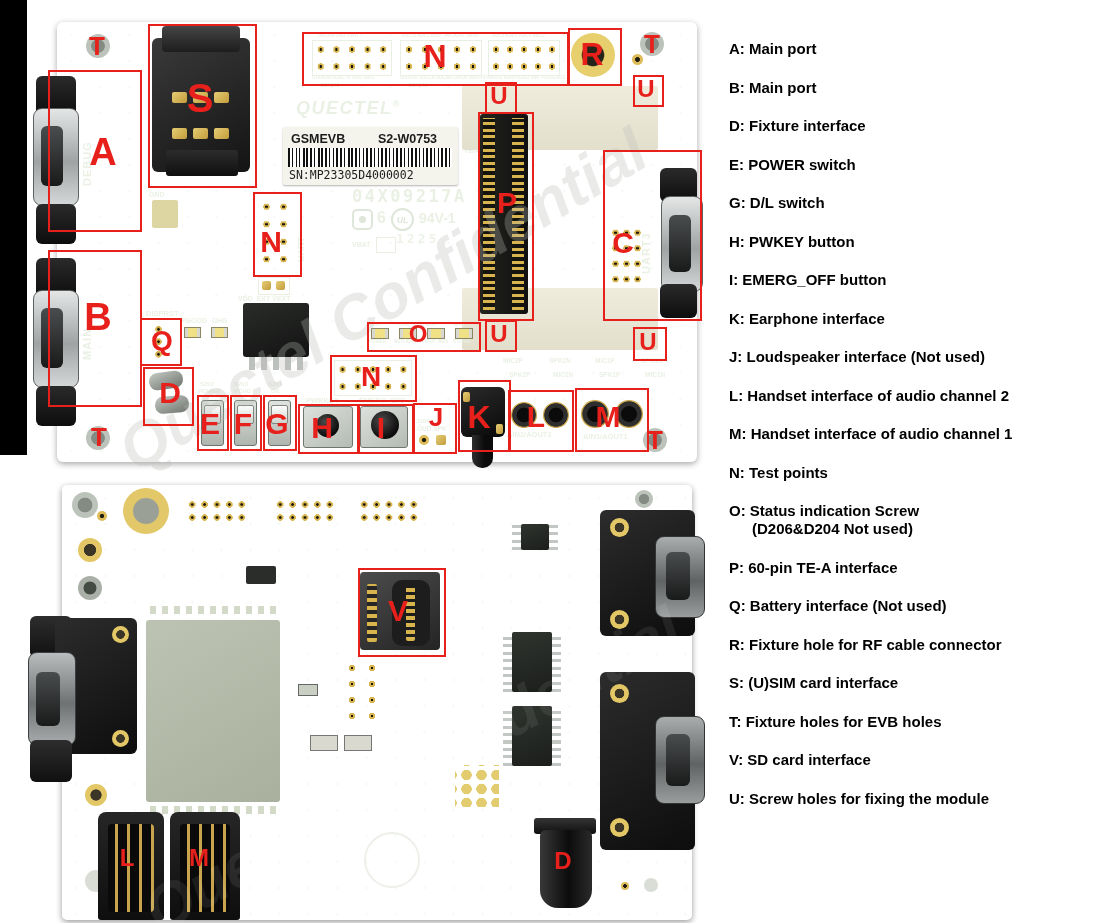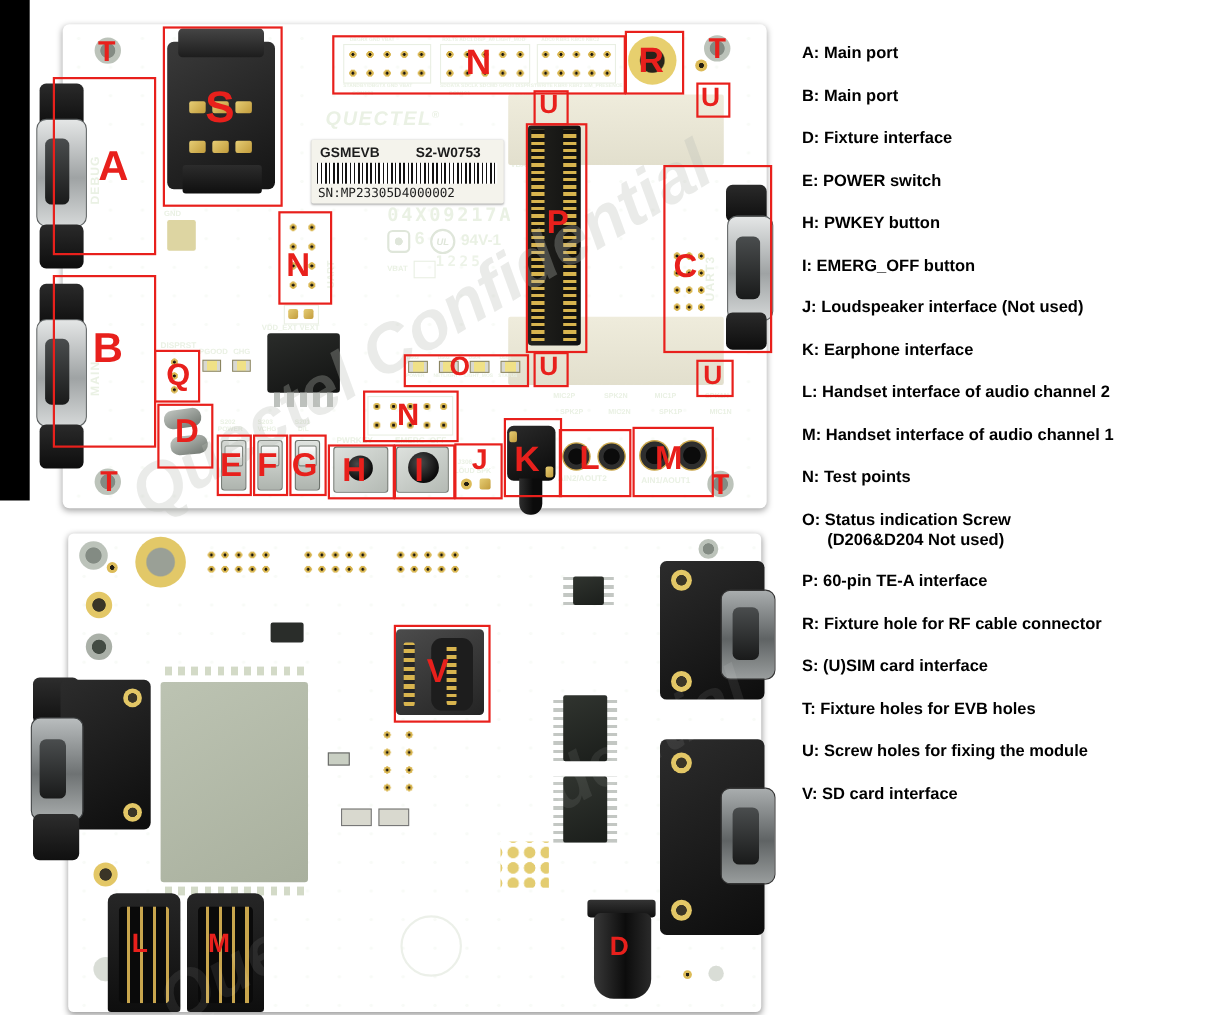--- a/index.html
+++ b/index.html
@@ -370,29 +370,31 @@
       <span class="marker-letter" style="left: 127px; top: 858px; font-size: 24px;">L</span>
       <span class="marker-letter" style="left: 199px; top: 858px; font-size: 24px;">M</span>
       <span class="marker-letter" style="left: 563px; top: 861px; font-size: 24px;">D</span>
     </div>
 
   <div id="legend">
       <div class="legend-item"><span>A: </span><span>Main port</span></div>
       <div class="legend-item"><span>B: </span><span>Main port</span></div>
       <div class="legend-item"><span>D: </span><span>Fixture interface</span></div>
       <div class="legend-item"><span>E: </span><span>POWER switch</span></div>
+      <div class="legend-item"><span>G: </span><span>D/L switch</span></div>
       <div class="legend-item"><span>H: </span><span>PWKEY button</span></div>
       <div class="legend-item"><span>I: </span><span>EMERG_OFF button</span></div>
+      <div class="legend-item"><span>K: </span><span>Earphone interface</span></div>
       <div class="legend-item"><span>J: </span><span>Loudspeaker interface (Not used)</span></div>
-      <div class="legend-item"><span>K: </span><span>Earphone interface</span></div>
       <div class="legend-item"><span>L: </span><span>Handset interface of audio channel 2</span></div>
       <div class="legend-item"><span>M: </span><span>Handset interface of audio channel 1</span></div>
       <div class="legend-item"><span>N: </span><span>Test points</span></div>
       <div class="legend-item"><span>O: </span><span>Status indication Screw</span><div class="l2">(D206&amp;D204 Not used)</div></div>
       <div class="legend-item"><span>P: </span><span>60-pin TE-A interface</span></div>
+      <div class="legend-item"><span>Q: </span><span>Battery interface (Not used)</span></div>
       <div class="legend-item"><span>R: </span><span>Fixture hole for RF cable connector</span></div>
       <div class="legend-item"><span>S: </span><span>(U)SIM card interface</span></div>
       <div class="legend-item"><span>T: </span><span>Fixture holes for EVB holes</span></div>
+      <div class="legend-item"><span>V: </span><span>SD card interface</span></div>
       <div class="legend-item"><span>U: </span><span>Screw holes for fixing the module</span></div>
-      <div class="legend-item"><span>V: </span><span>SD card interface</span></div>
     </div>
 
 </div>
 
 </body></html>

